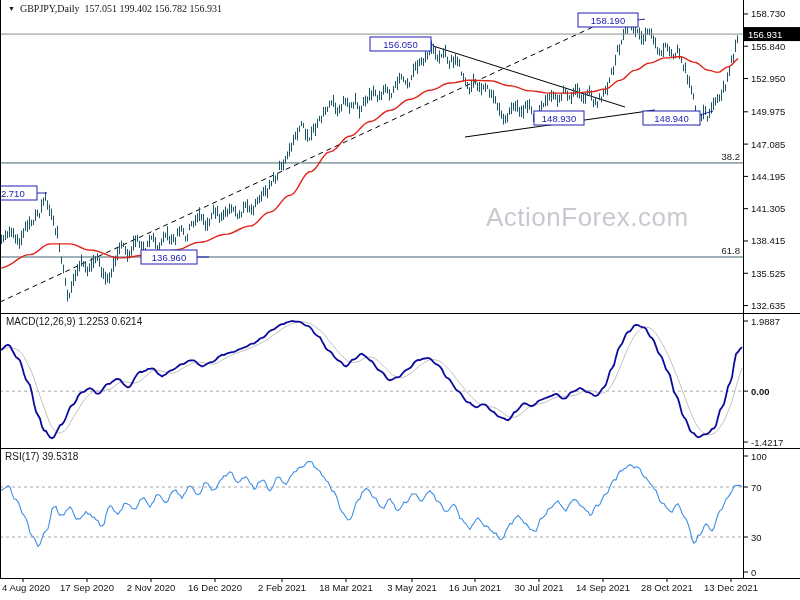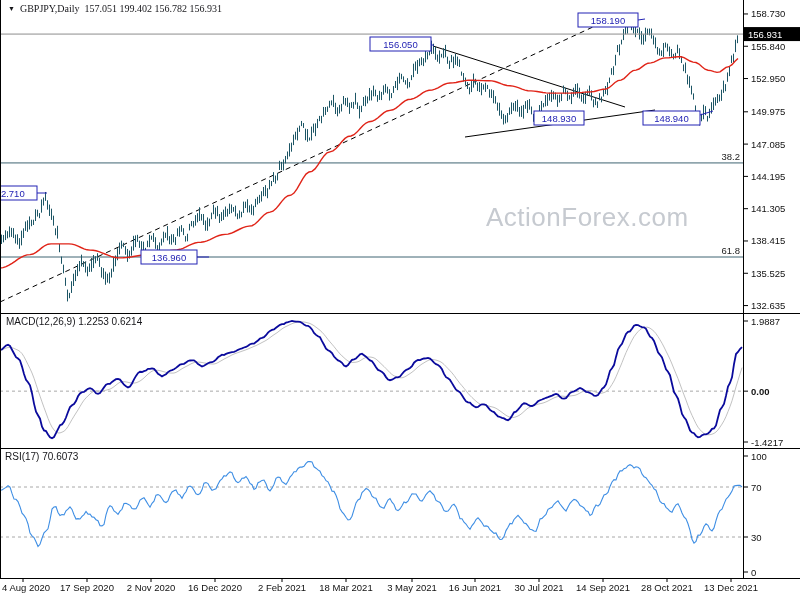--- a/index.html
+++ b/index.html
@@ -488,14 +488,14 @@
     </svg>
 
   <div class="titlebar">
     <span class="tri">▼</span>
     <span>GBPJPY,Daily</span>
     <span>157.051 199.402 156.782 156.931</span>
   </div>
 
   <div class="ptitle" id="macd-title"><span>MACD(12,26,9)</span> <span>1.2253 0.6214</span></div>
 
-  <div class="ptitle" id="rsi-title"><span>RSI(17)</span> <span>70.6073</span></div>
+  <div class="ptitle" id="rsi-title"><span>RSI(17)</span> <span>39.5318</span></div>
 </div>
 
 </body></html>

